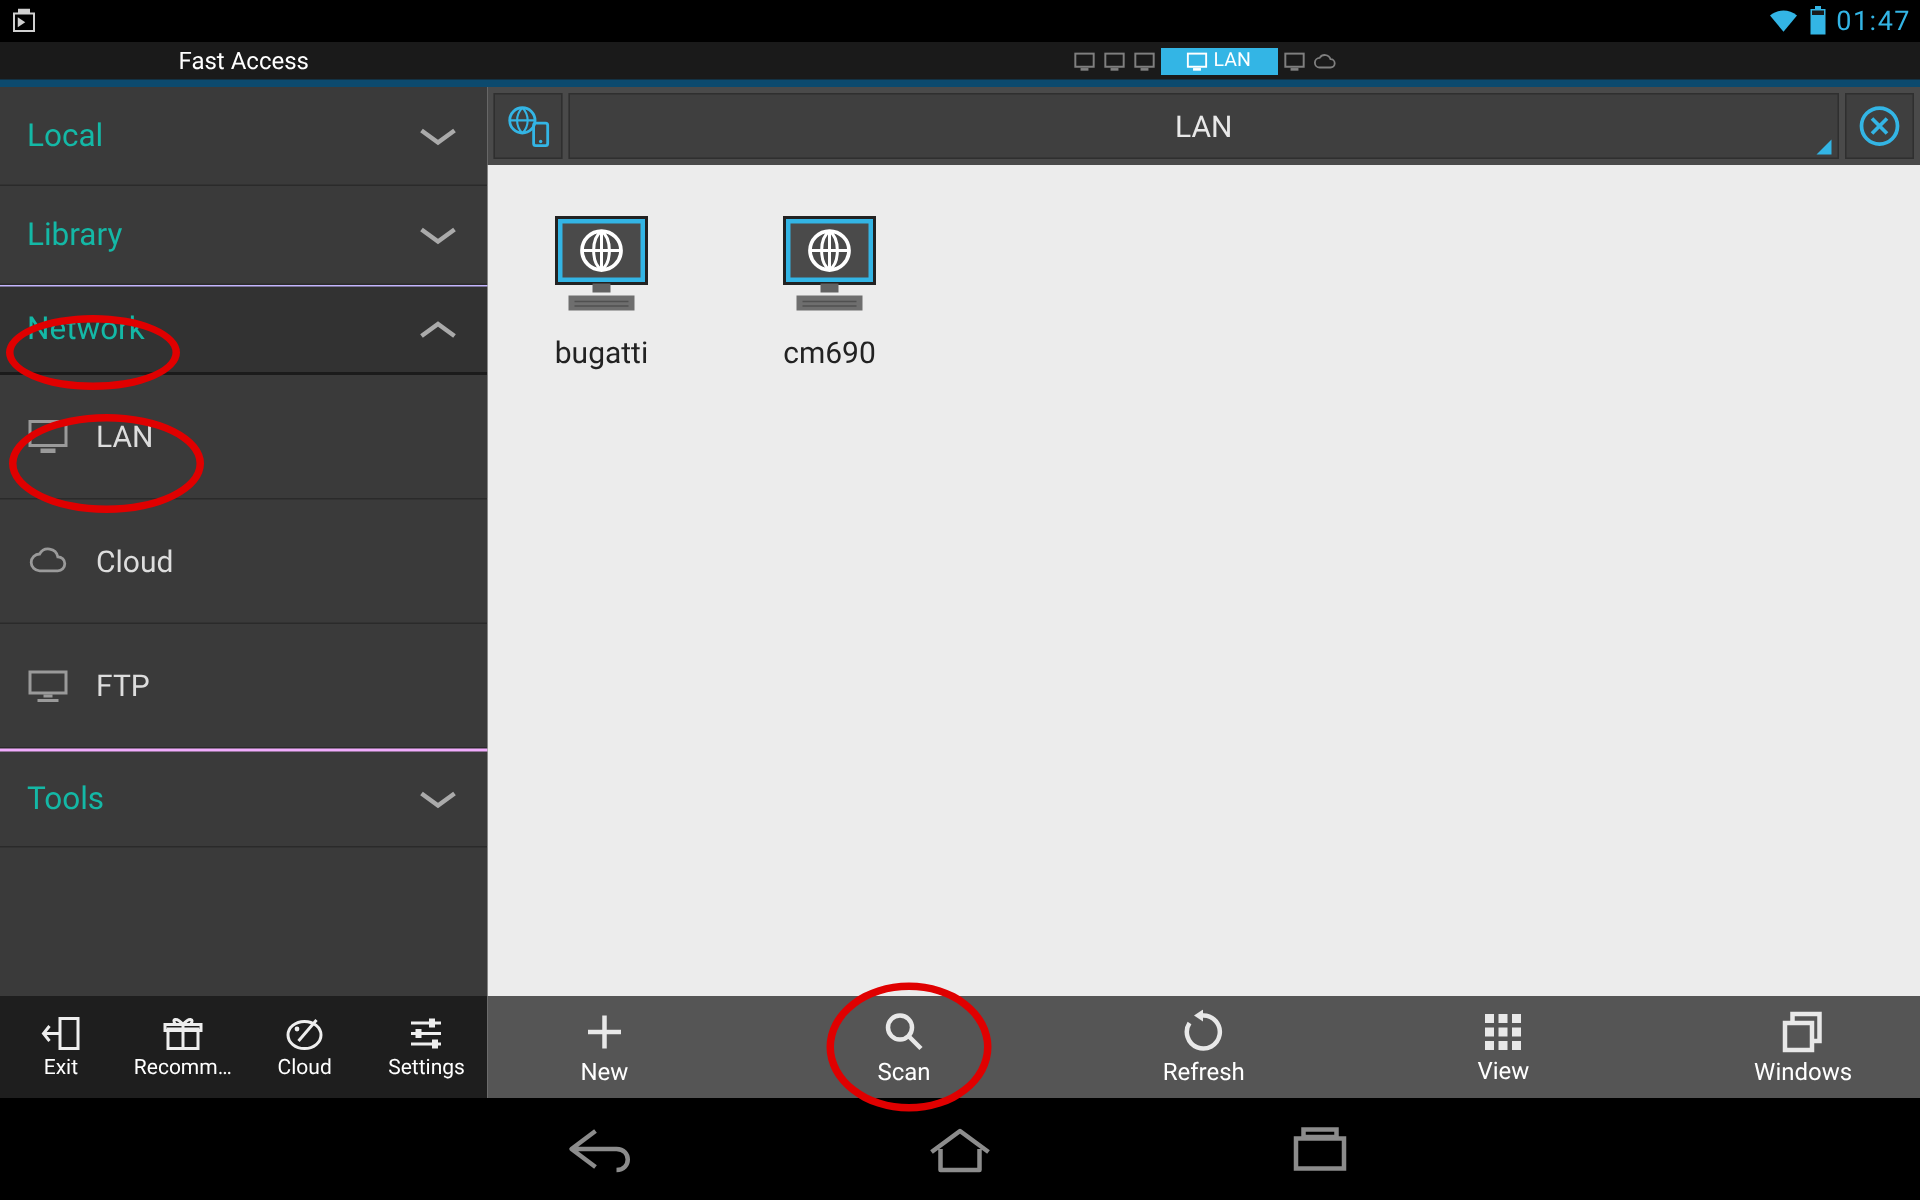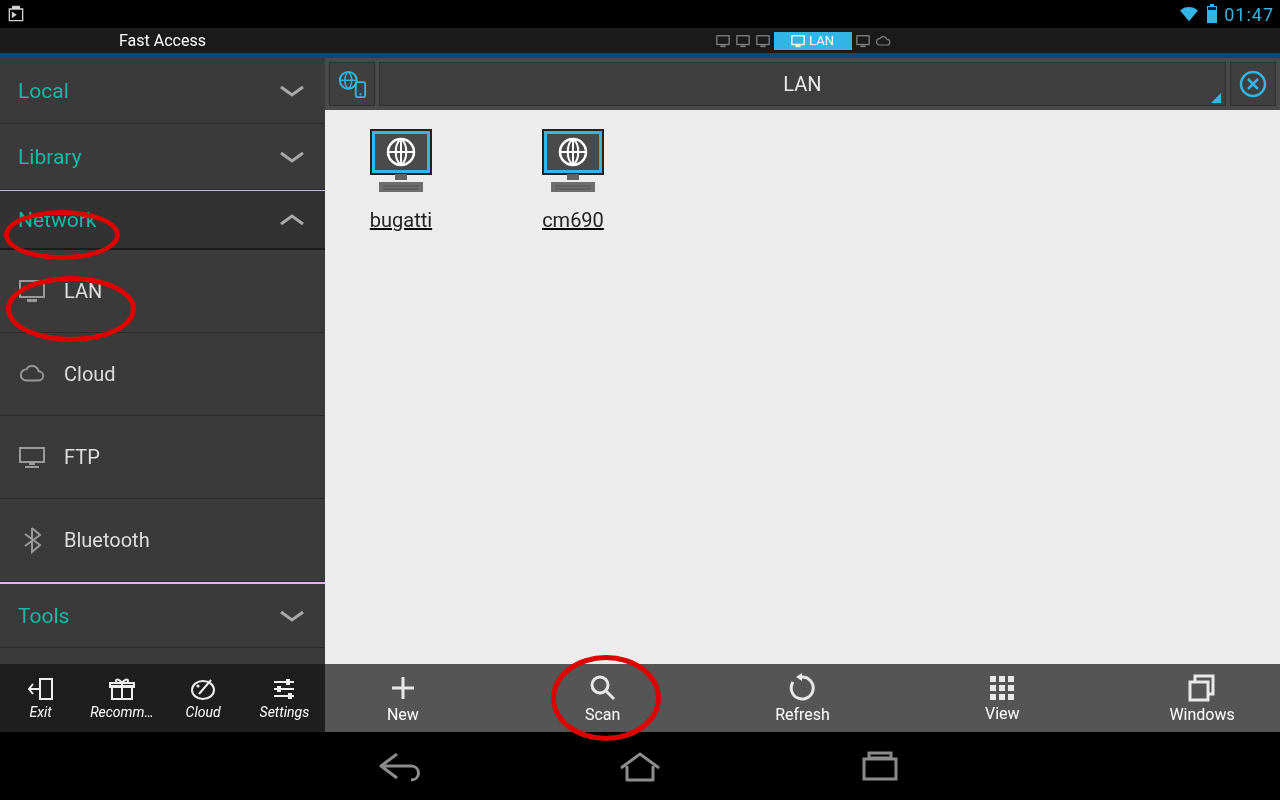--- a/index.html
+++ b/index.html
@@ -24,33 +24,33 @@
 
 .sidebar { width: 325px; background: #3a3a3a; display: flex; flex-direction: column; }
 .side-item { height: 66px; display: flex; align-items: center; padding: 0 18px; color: #14b8a6; font-size: 21px; border-bottom: 1px solid #2a2a2a; position: relative; }
 .side-item.expanded { background: #323232; }
 .side-item .chev { position: absolute; right: 20px; width: 26px; height: 14px; }
 .sub-item { height: 83px; display: flex; align-items: center; padding-left: 18px; gap: 18px; color: #ddd; font-size: 20px; border-bottom: 1px solid #2a2a2a; }
 .sub-item .icon-slot { width: 28px; display: inline-flex; justify-content: center; }
 .side-item.network { border-top: 1px solid #c4b5fd; border-bottom: 2px solid #1b1b1b; }
 
 
-.side-toolbar { margin-top: auto; height: 68px; background: #1e1e1e; display: flex; font-style: italic; }
+.side-toolbar { margin-top: auto; height: 68px; background: #1e1e1e; display: flex; }
 .side-tool { flex: 1; display: flex; flex-direction: column; align-items: center; justify-content: center; gap: 2px; color: #fff; font-size: 14px; }
 .side-tool span.lbl { max-width: 78px; overflow: hidden; text-overflow: ellipsis; white-space: nowrap; }
 
 
 .content { flex: 1; background: #ececec; display: flex; flex-direction: column; position: relative; }
 .path-bar { height: 52px; background: #4a4a4a; display: flex; align-items: center; padding: 4px; gap: 4px; }
 .path-btn { width: 46px; height: 44px; background: #3f3f3f; display: flex; align-items: center; justify-content: center; border: 1px solid #2f2f2f; }
 .path-title { flex: 1; height: 44px; background: #3f3f3f; display: flex; align-items: center; justify-content: center; color: #e8e8e8; font-size: 20px; position: relative; border: 1px solid #2f2f2f; }
 .path-title .tri { position: absolute; right: 4px; bottom: 2px; width: 0; height: 0; border-left: 10px solid transparent; border-bottom: 10px solid #33b5e5; }
 .close-btn { width: 46px; height: 44px; background: #3f3f3f; display: flex; align-items: center; justify-content: center; border: 1px solid #2f2f2f; }
 
-.grid { flex: 1; padding: 16px 40px; display: flex; gap: 100px; align-items: flex-start; text-decoration: underline; }
+.grid { flex: 1; padding: 31px 40px; display: flex; gap: 80px; align-items: flex-start; }
 .host { display: flex; flex-direction: column; align-items: center; gap: 10px; }
 .host-label { font-size: 20px; color: #222; }
 .monitor { width: 72px; height: 72px; position: relative; }
 
 
 .content-toolbar { height: 68px; background: #555; display: flex; gap: 44px; }
 .content-tool { flex: 1; display: flex; flex-direction: column; align-items: center; justify-content: center; gap: 2px; color: #fff; font-size: 16px; }
 
 
 .anno { position: absolute; border: 5px solid #e00000; border-radius: 50%; pointer-events: none; }
@@ -177,28 +177,20 @@
     </div>
     <div class="sub-item">
       <span class="icon-slot">
         <svg width="28" height="24" viewBox="0 0 28 24">
             <rect x="2" y="3" width="24" height="14" fill="none" stroke="#9a9a9a" stroke-width="2"></rect>
             <rect x="11" y="18" width="6" height="2" fill="#9a9a9a"></rect>
             <rect x="7" y="21" width="14" height="2" fill="#9a9a9a"></rect>
           </svg>
       </span>
       <span>FTP</span>
-    </div>
-    <div class="sub-item">
-      <span class="icon-slot">
-        <svg width="20" height="28" viewBox="0 0 20 28">
-            <path d="M10 2 L10 26 L18 19 L3 8 M10 2 L18 9 L3 20" fill="none" stroke="#9a9a9a" stroke-width="2"></path>
-          </svg>
-      </span>
-      <span>Bluetooth</span>
     </div>
     <div class="side-item" style="border-top:2px solid #f0abfc;">
       <span>Tools</span>
       <span class="chev">
           <svg width="26" height="14" viewBox="0 0 26 14">
             <path d="M2 3 L13 11 L24 3" fill="none" stroke="#aaa" stroke-width="3"></path>
           </svg>
         </span>
     </div>
 

